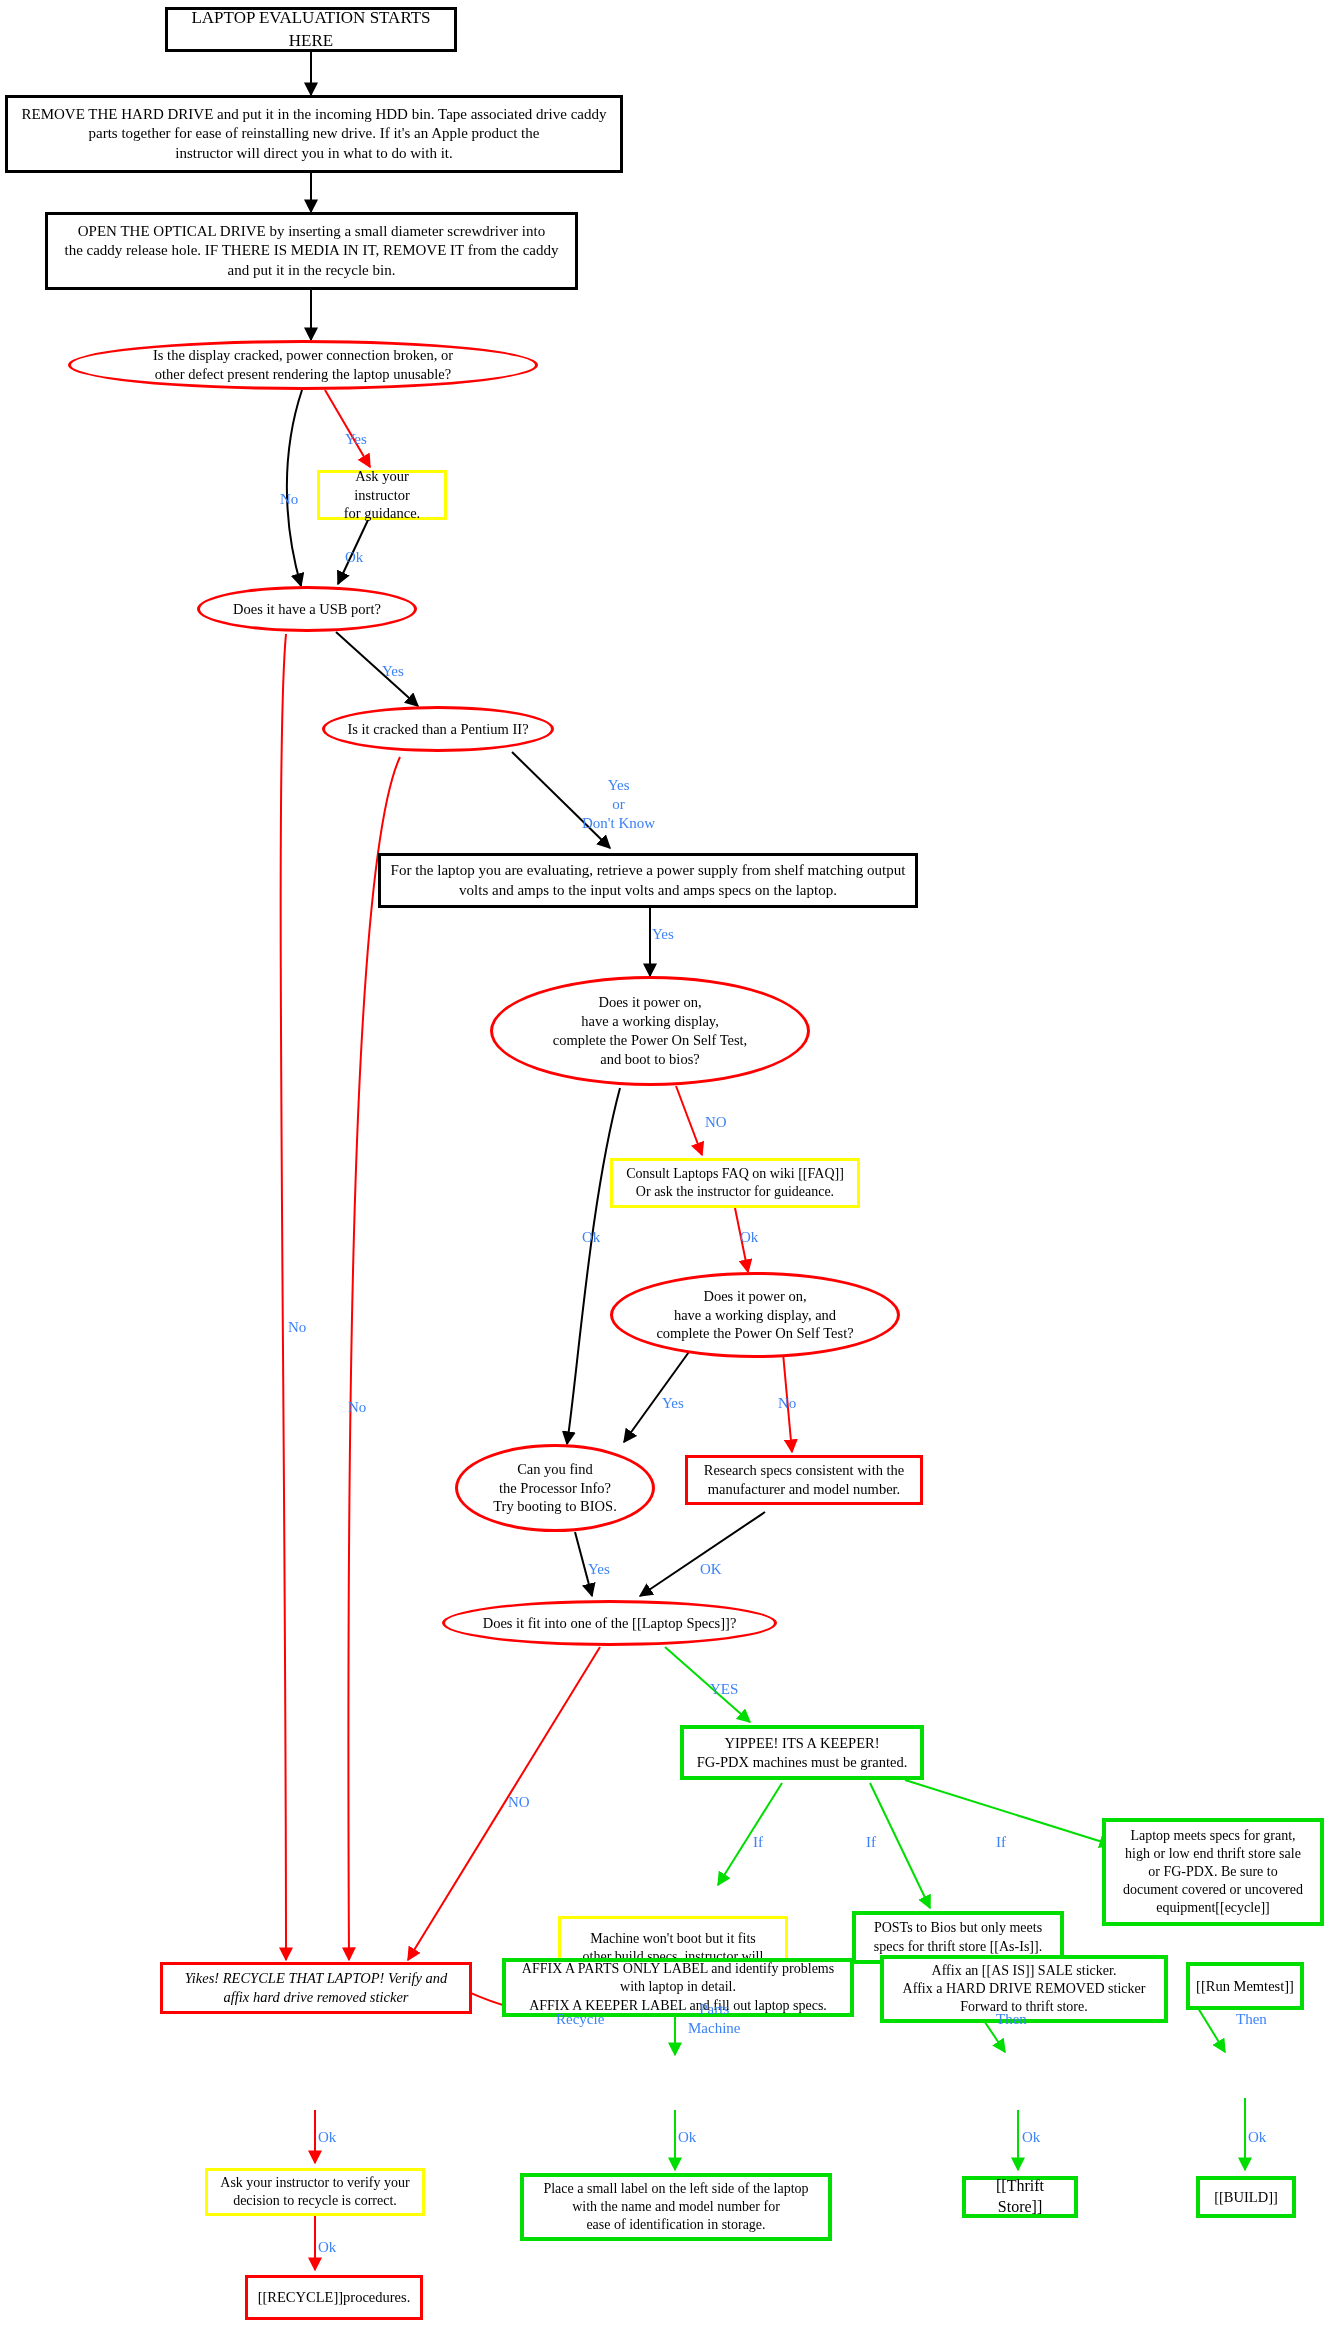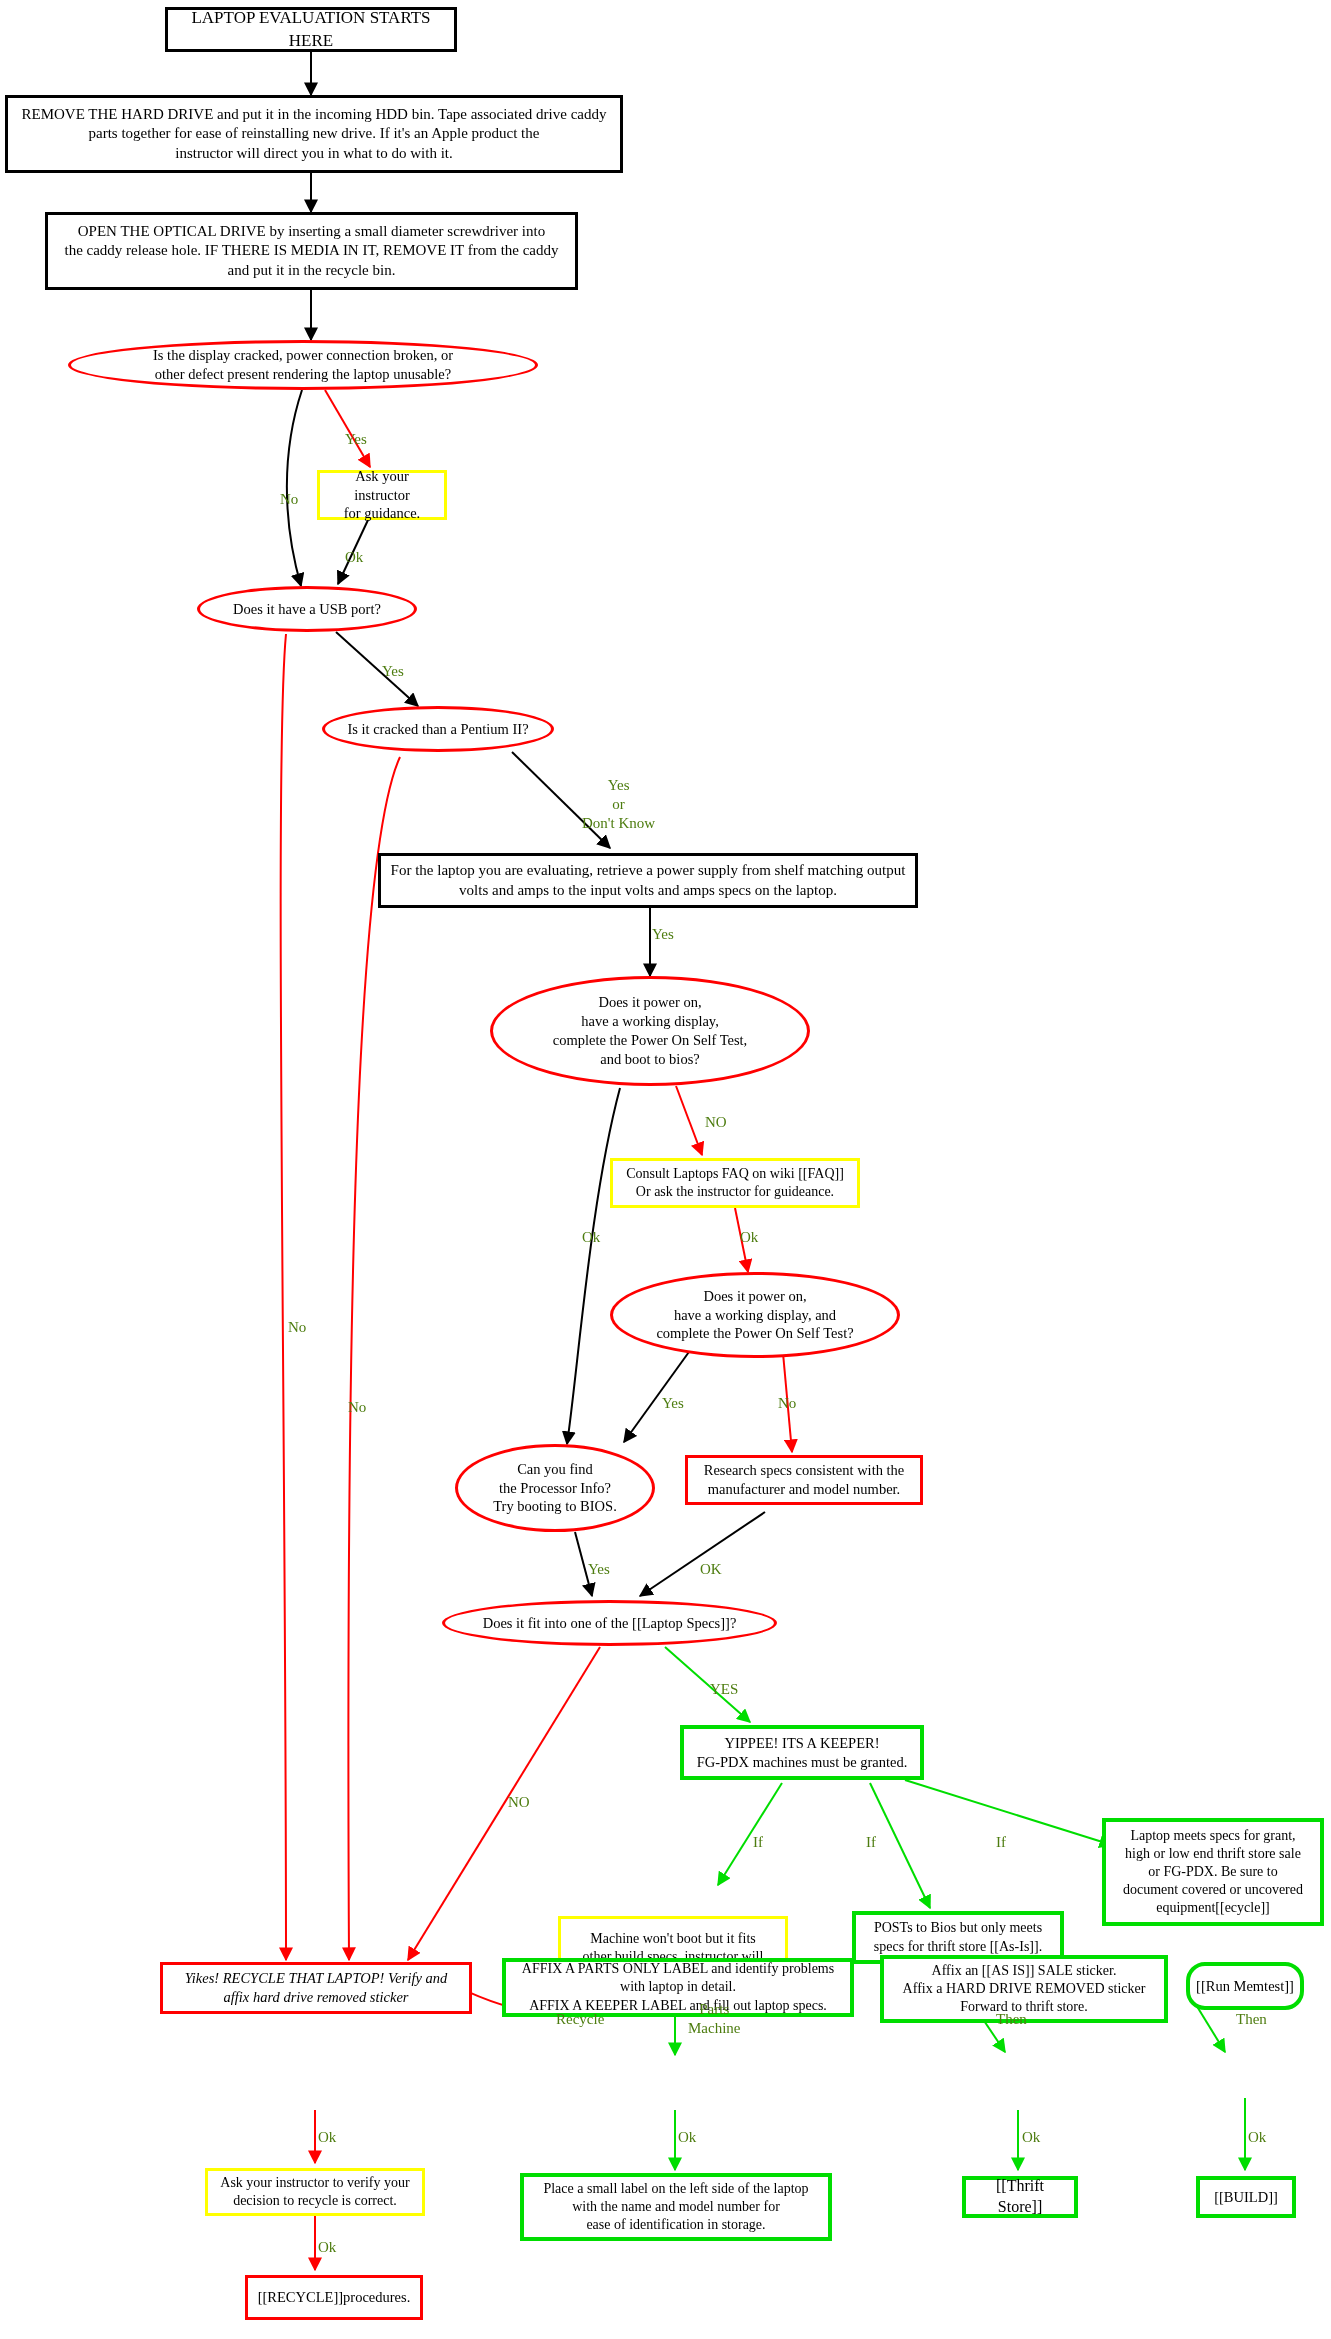--- a/index.html
+++ b/index.html
@@ -41,21 +41,21 @@
   .box-yellow { border: 3px solid #ffff00; }
   .box-green  { border: 4px solid #00dd00; }
   .ellipse-red {
     border: 3px solid #ff0000;
     border-radius: 50%;
   }
   .edge-label {
     position: absolute;
     font-family: "Liberation Serif", "DejaVu Serif", serif;
     font-size: 15px;
-    color: #4d7c0f;
+    color: #3b82f6;
     white-space: pre-line;
     line-height: 1.25;
     text-align: center;
   }
 </style>
 </head>
 <body>
 
 <div id="canvas">
 
@@ -202,21 +202,21 @@
 affix hard drive removed sticker</div>
 
   <div class="node box-green" style="left:502px; top:1958px; width:352px; height:59px; font-size:14px;">AFFIX A PARTS ONLY LABEL and identify problems
 with laptop in detail.
 AFFIX A KEEPER LABEL and fill out laptop specs.</div>
 
   <div class="node box-green" style="left:880px; top:1955px; width:288px; height:68px; font-size:14px;">Affix an [[AS IS]] SALE sticker.
 Affix a HARD DRIVE REMOVED sticker
 Forward to thrift store.</div>
 
-  <div class="node box-green" style="left:1186px; top:1962px; width:118px; height:48px; font-size:14.5px;border-radius:19px;">[[Run Memtest]]</div>
+  <div class="node box-green" style="left:1186px; top:1962px; width:118px; height:48px; font-size:14.5px;">[[Run Memtest]]</div>
 
   <div class="node box-yellow" style="left:205px; top:2168px; width:220px; height:48px; font-size:14px;">Ask your instructor to verify your
 decision to recycle is correct.</div>
 
   <div class="node box-green" style="left:520px; top:2173px; width:312px; height:68px; font-size:14px;">Place a small label on the left side of the laptop
 with the name and model number for
 ease of identification in storage.</div>
 
   <div class="node box-green" style="left:962px; top:2176px; width:116px; height:42px; font-size:16px;">[[Thrift Store]]</div>
 

